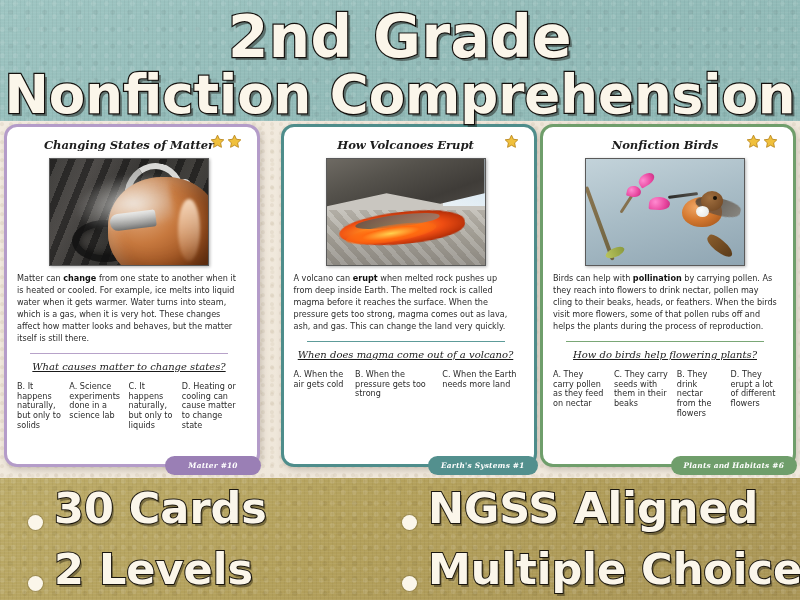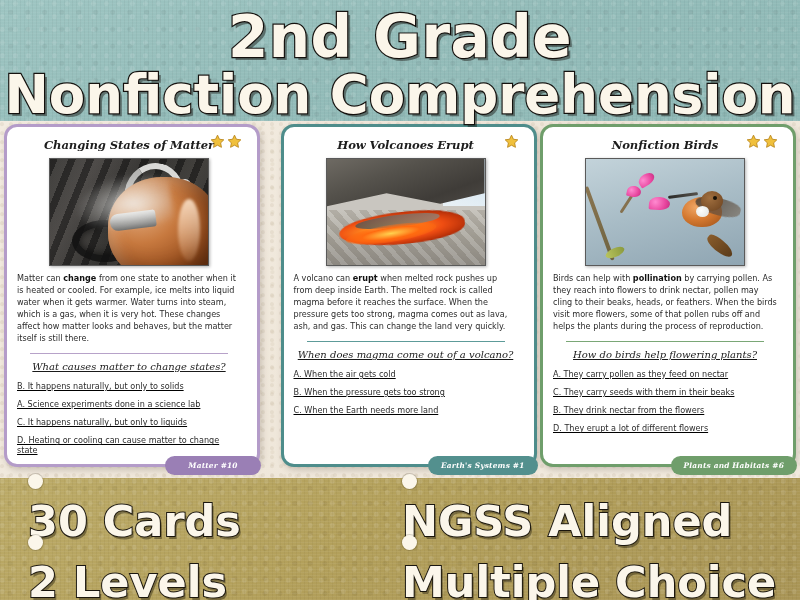--- a/index.html
+++ b/index.html
@@ -342,21 +342,21 @@
     font-family: "DejaVu Serif", serif;
     font-style: italic;
     font-weight: 400;
     font-size: 10px;
     color: #1a1a1a;
     text-align: center;
     text-decoration: underline;
     margin-bottom: 10px;
   }
 
-  .choices { display: flex; flex-direction: column; gap: 8.5px; padding: 0 1px; text-decoration: underline; }
+  .choices { display: flex; flex-direction: row; gap: 8.5px; padding: 0 1px; }
   .choice {
     font-family: "DejaVu Sans", sans-serif;
     font-size: 8.1px;
     color: #2b2b2b;
     line-height: 1.2;
   }
 
   .card-footer {
     position: absolute;
     right: -4px;
@@ -407,24 +407,23 @@
     width: 800px;
     height: 122px;
     display: grid;
     grid-template-columns: 390px 410px;
     grid-template-rows: 61px 61px;
     align-items: center;
     z-index: 3;
   }
   .feat {
     display: flex;
-    align-items: flex-start;
+    align-items: flex-end;
     gap: 11px;
     padding-left: 28px;
-    flex-direction: column;
   }
   .feat.right { padding-left: 12px; }
   .bullet {
     width: 15px; height: 15px;
     border-radius: 50%;
     background: #fbf6ea;
     flex: none;
     box-shadow: 0 0 0 1px rgba(40,30,10,.18);
   }
   .feat-text {

